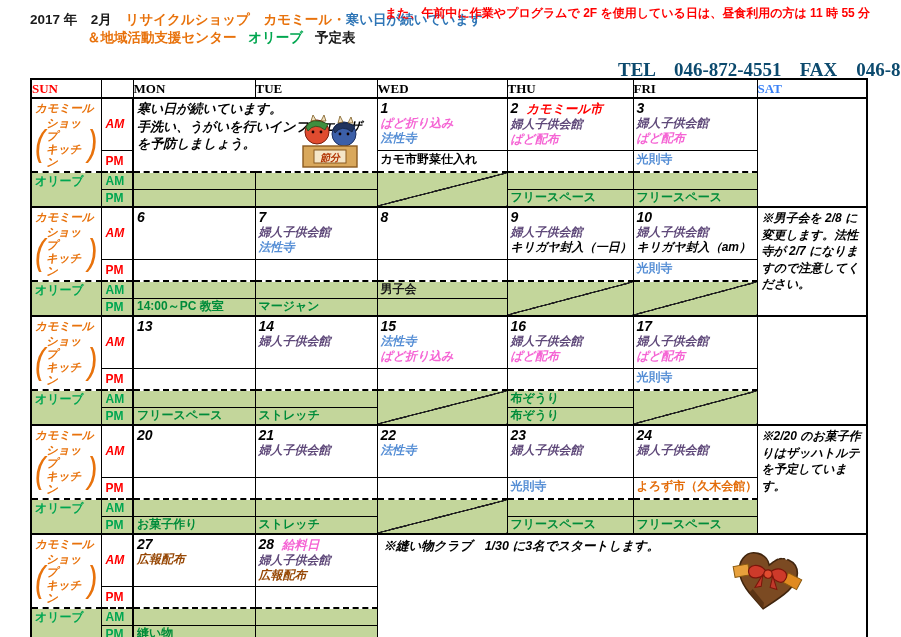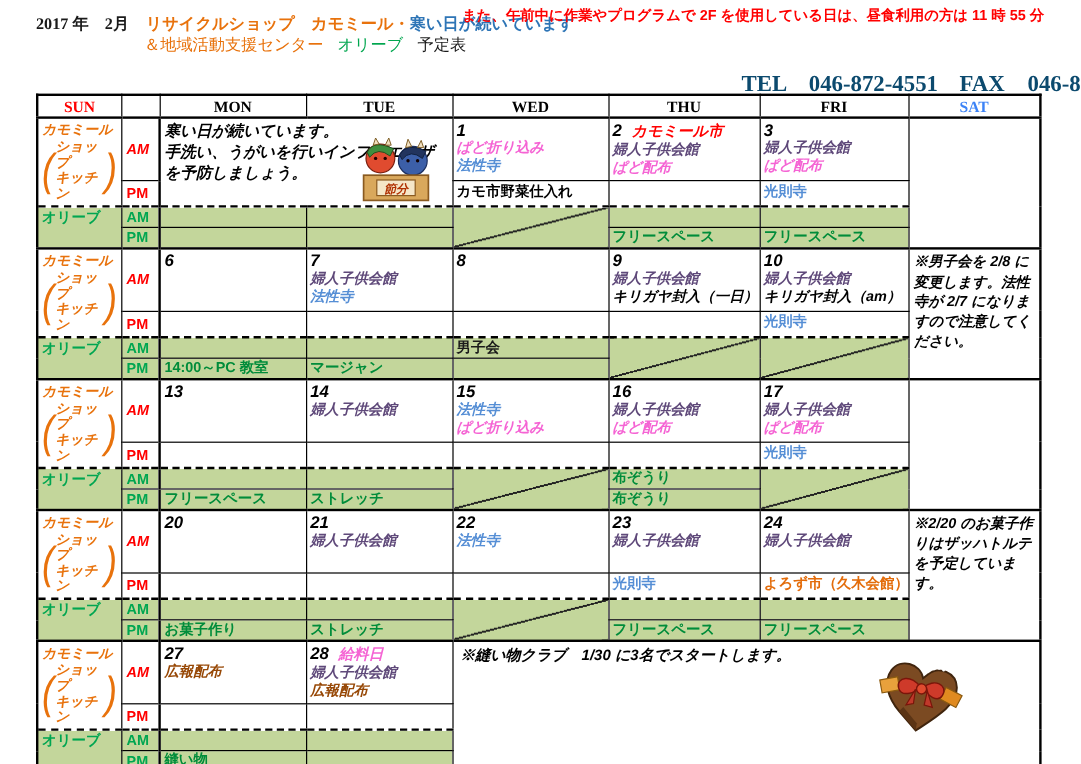--- a/index.html
+++ b/index.html
@@ -2,38 +2,38 @@
 <html><head>
 <meta charset="utf-8">
 <style>
   * { box-sizing: border-box; margin: 0; padding: 0; }
   html,body { width: 901px; height: 637px; background: #fff; overflow: hidden; position: relative;
     font-family: "Liberation Sans", sans-serif; }
   .abs { position: absolute; }
 
   
   .title1 { left: 30px; top: 11px; font-size: 13.5px; font-weight: bold; white-space: nowrap; }
-  .title2 { left: 120px; top: 29px; font-size: 13.5px; font-weight: normal; white-space: nowrap; }
-  .t-date { color: #1a1a1a; margin-right: 10px; font-family: Liberation Serif, serif; }
+  .title2 { left: 87px; top: 29px; font-size: 13.5px; font-weight: bold; white-space: nowrap; }
+  .t-date { color: #1a1a1a; margin-right: 10px; }
   .t-orange { color: #E8720C; }
   .t-blue { color: #2E75B6; }
   .t-green { color: #00A64F; margin: 0 8px; }
   .t-black { color: #1a1a1a; }
   .notice { left: 385px; top: 6px; width: 512px; color: #FF0000; font-weight: bold;
     font-size: 12px; line-height: 15.5px; }
   .telfax { left: 618px; top: 57px; font-family: "Liberation Serif", serif; font-weight: bold;
     font-size: 19px; color: #0c4a6e; white-space: nowrap; }
   .telfax span { margin-right: 18px; }
 
   
   table.cal { position: absolute; left: 30px; top: 78px; border-collapse: collapse;
     table-layout: fixed; width: 836px; border: 2px solid #000; }
   td, th { border: 1px solid #000; vertical-align: top; padding: 1px 3px; overflow: hidden; }
   th { font-family: "Liberation Serif", serif; font-size: 13px; font-weight: bold;
-    text-align: center; vertical-align: middle; border-bottom: 2px solid #000; padding: 0; }
+    text-align: left; vertical-align: middle; border-bottom: 2px solid #000; padding: 0; }
   .hdr-sun { color: #FF0000; }
   .hdr-sat { color: #3b82f6; }
   tr.r-hdr { height: 19px; }
   tr.r-am { height: 52px; }
   tr.r-pm { height: 22px; }
   tr.r-oam { height: 15px; }
   tr.r-opm { height: 15px; }
   tr.r-am > td { border-top: 2px solid #000; font-style: italic; }
   tr.r-oam > td { border-top: 2px dashed #000; }
   .ampm-col { border-right: 2px solid #000 !important; font-weight: bold; font-size: 12px;

